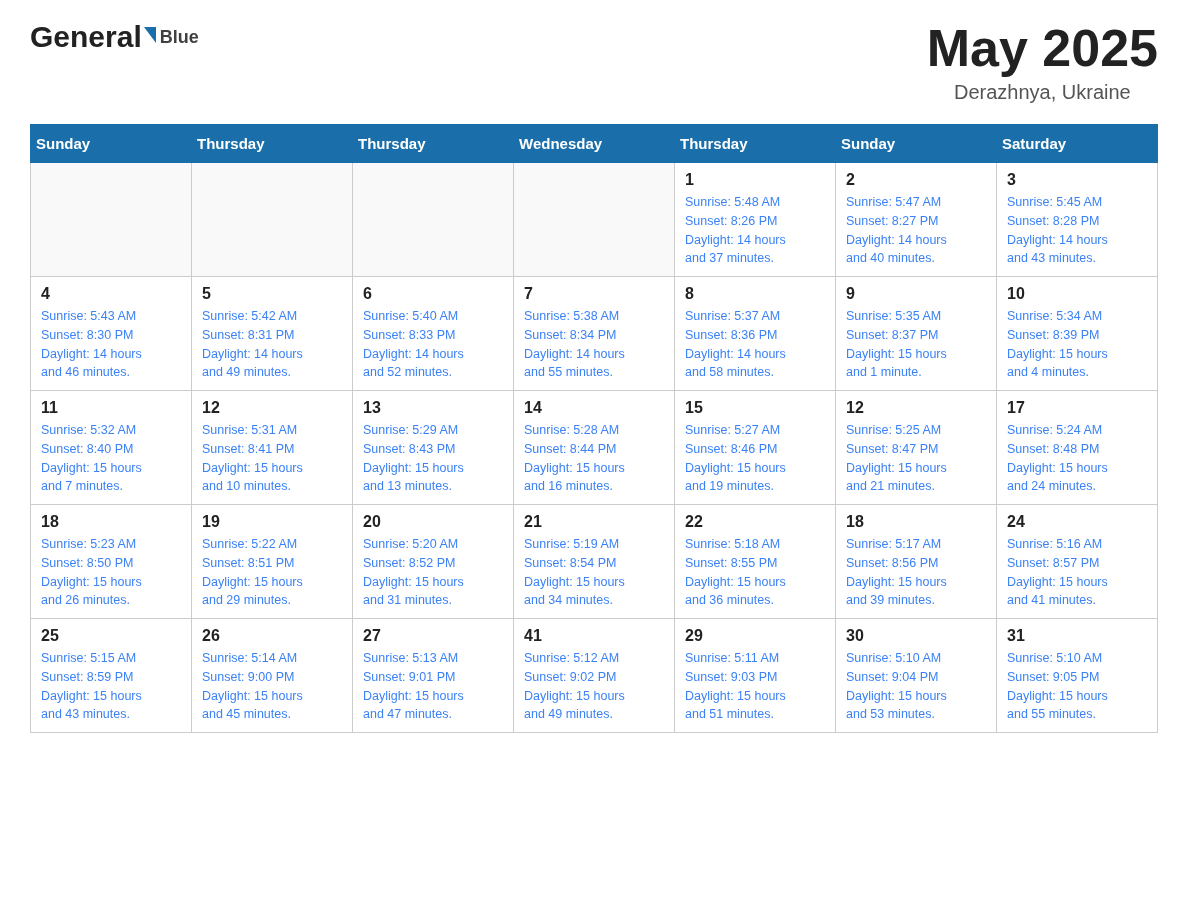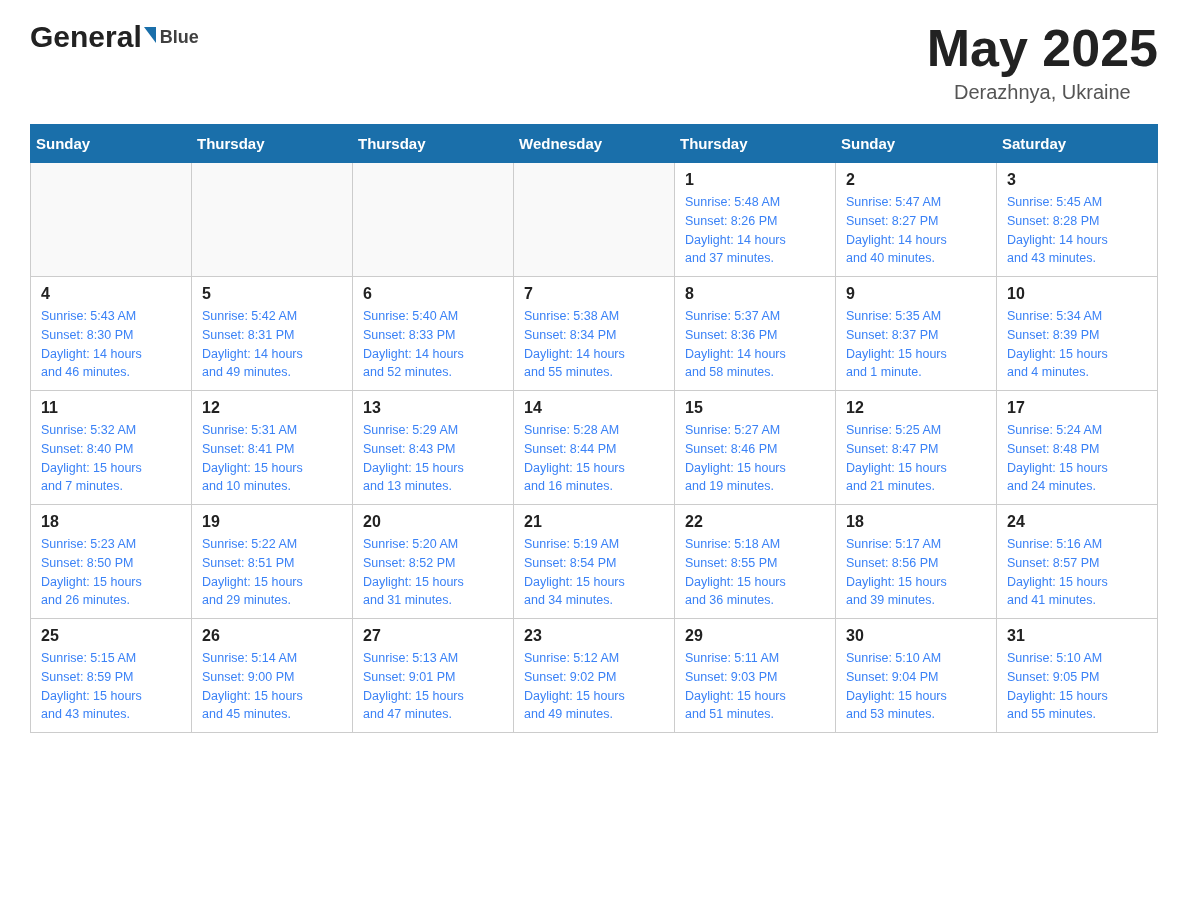--- a/index.html
+++ b/index.html
@@ -243,21 +243,21 @@
         </td>
         <td>
           <span class="day-number">26</span>
           <div class="day-info">Sunrise: 5:14 AM<br>Sunset: 9:00 PM<br>Daylight: 15 hours<br>and 45 minutes.</div>
         </td>
         <td>
           <span class="day-number">27</span>
           <div class="day-info">Sunrise: 5:13 AM<br>Sunset: 9:01 PM<br>Daylight: 15 hours<br>and 47 minutes.</div>
         </td>
         <td>
-          <span class="day-number">23</span>
+          <span class="day-number">41</span>
           <div class="day-info">Sunrise: 5:12 AM<br>Sunset: 9:02 PM<br>Daylight: 15 hours<br>and 49 minutes.</div>
         </td>
         <td>
           <span class="day-number">29</span>
           <div class="day-info">Sunrise: 5:11 AM<br>Sunset: 9:03 PM<br>Daylight: 15 hours<br>and 51 minutes.</div>
         </td>
         <td>
           <span class="day-number">30</span>
           <div class="day-info">Sunrise: 5:10 AM<br>Sunset: 9:04 PM<br>Daylight: 15 hours<br>and 53 minutes.</div>
         </td>

